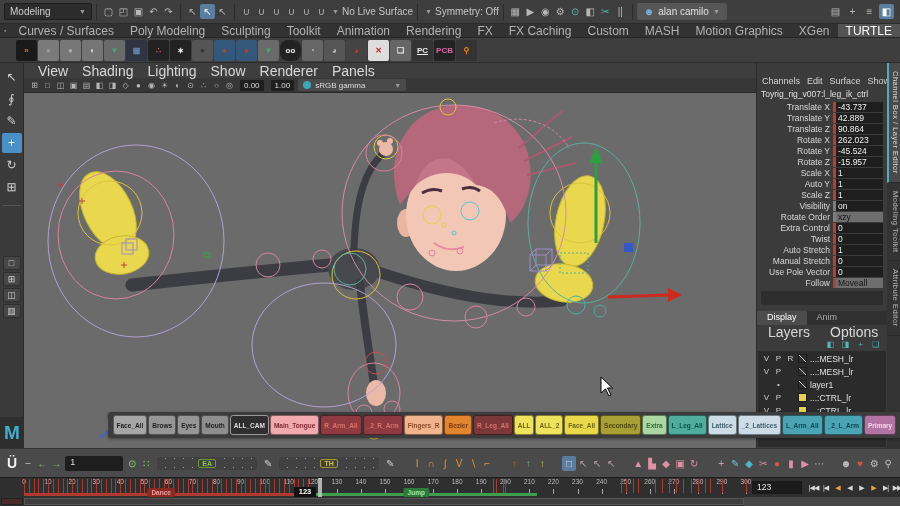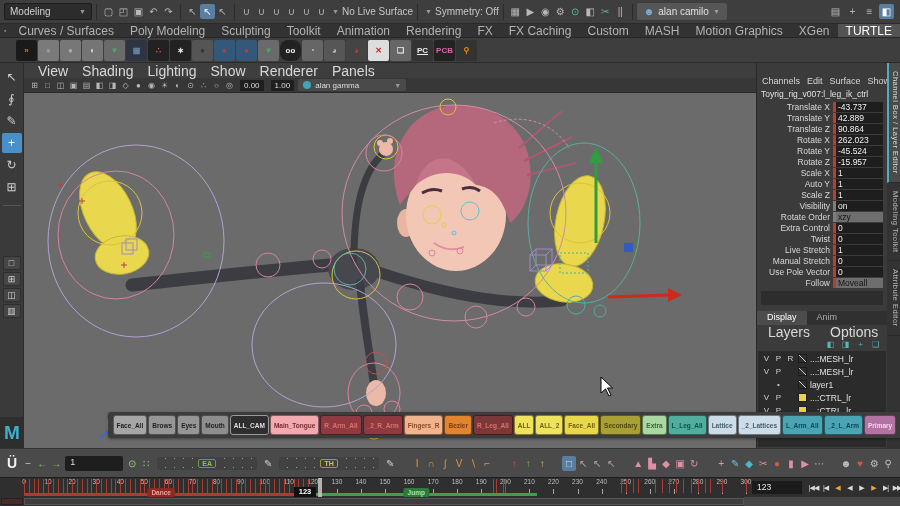--- a/index.html
+++ b/index.html
@@ -258,21 +258,21 @@
           <span class="ic">◐</span>
           <span class="ic">⊙</span>
           <span class="ic">∴</span>
           <span class="ic">○</span>
           <span class="ic">◎</span>
         </div>
       <span class="vp-field">0.00</span>
       <span class="vp-field">1.00</span>
       <div class="cs-box">
         <span class="cs-dot"></span>
-        <span style="flex:1">alan gamma</span>
+        <span style="flex:1">sRGB gamma</span>
         <span class="dd-arrow">▼</span>
       </div>
     </div>
 
     <svg id="vp-canvas" viewBox="0 0 732 355">
 
       <g>
         <path d="M108,192 C180,184 260,176 328,170" stroke="#3b3d42" stroke-width="13" fill="none" stroke-linecap="round"></path>
         <path d="M328,170 C400,196 470,214 538,208" stroke="#3b3d42" stroke-width="11" fill="none" stroke-linecap="round"></path>
         <ellipse cx="330" cy="176" rx="26" ry="21" fill="#46484e"></ellipse>
@@ -420,21 +420,21 @@
         </div>
         <div class="ch-row">
           <span class="ch-label">Extra Control</span>
           <div class="ch-val">0<span class="bar red"></span></div>
         </div>
         <div class="ch-row">
           <span class="ch-label">Twist</span>
           <div class="ch-val">0<span class="bar red"></span></div>
         </div>
         <div class="ch-row">
-          <span class="ch-label">Live Stretch</span>
+          <span class="ch-label">Auto Stretch</span>
           <div class="ch-val">1<span class="bar red"></span></div>
         </div>
         <div class="ch-row">
           <span class="ch-label">Manual Stretch</span>
           <div class="ch-val">0<span class="bar red"></span></div>
         </div>
         <div class="ch-row">
           <span class="ch-label">Use Pole Vector</span>
           <div class="ch-val">0<span class="bar red"></span></div>
         </div>

